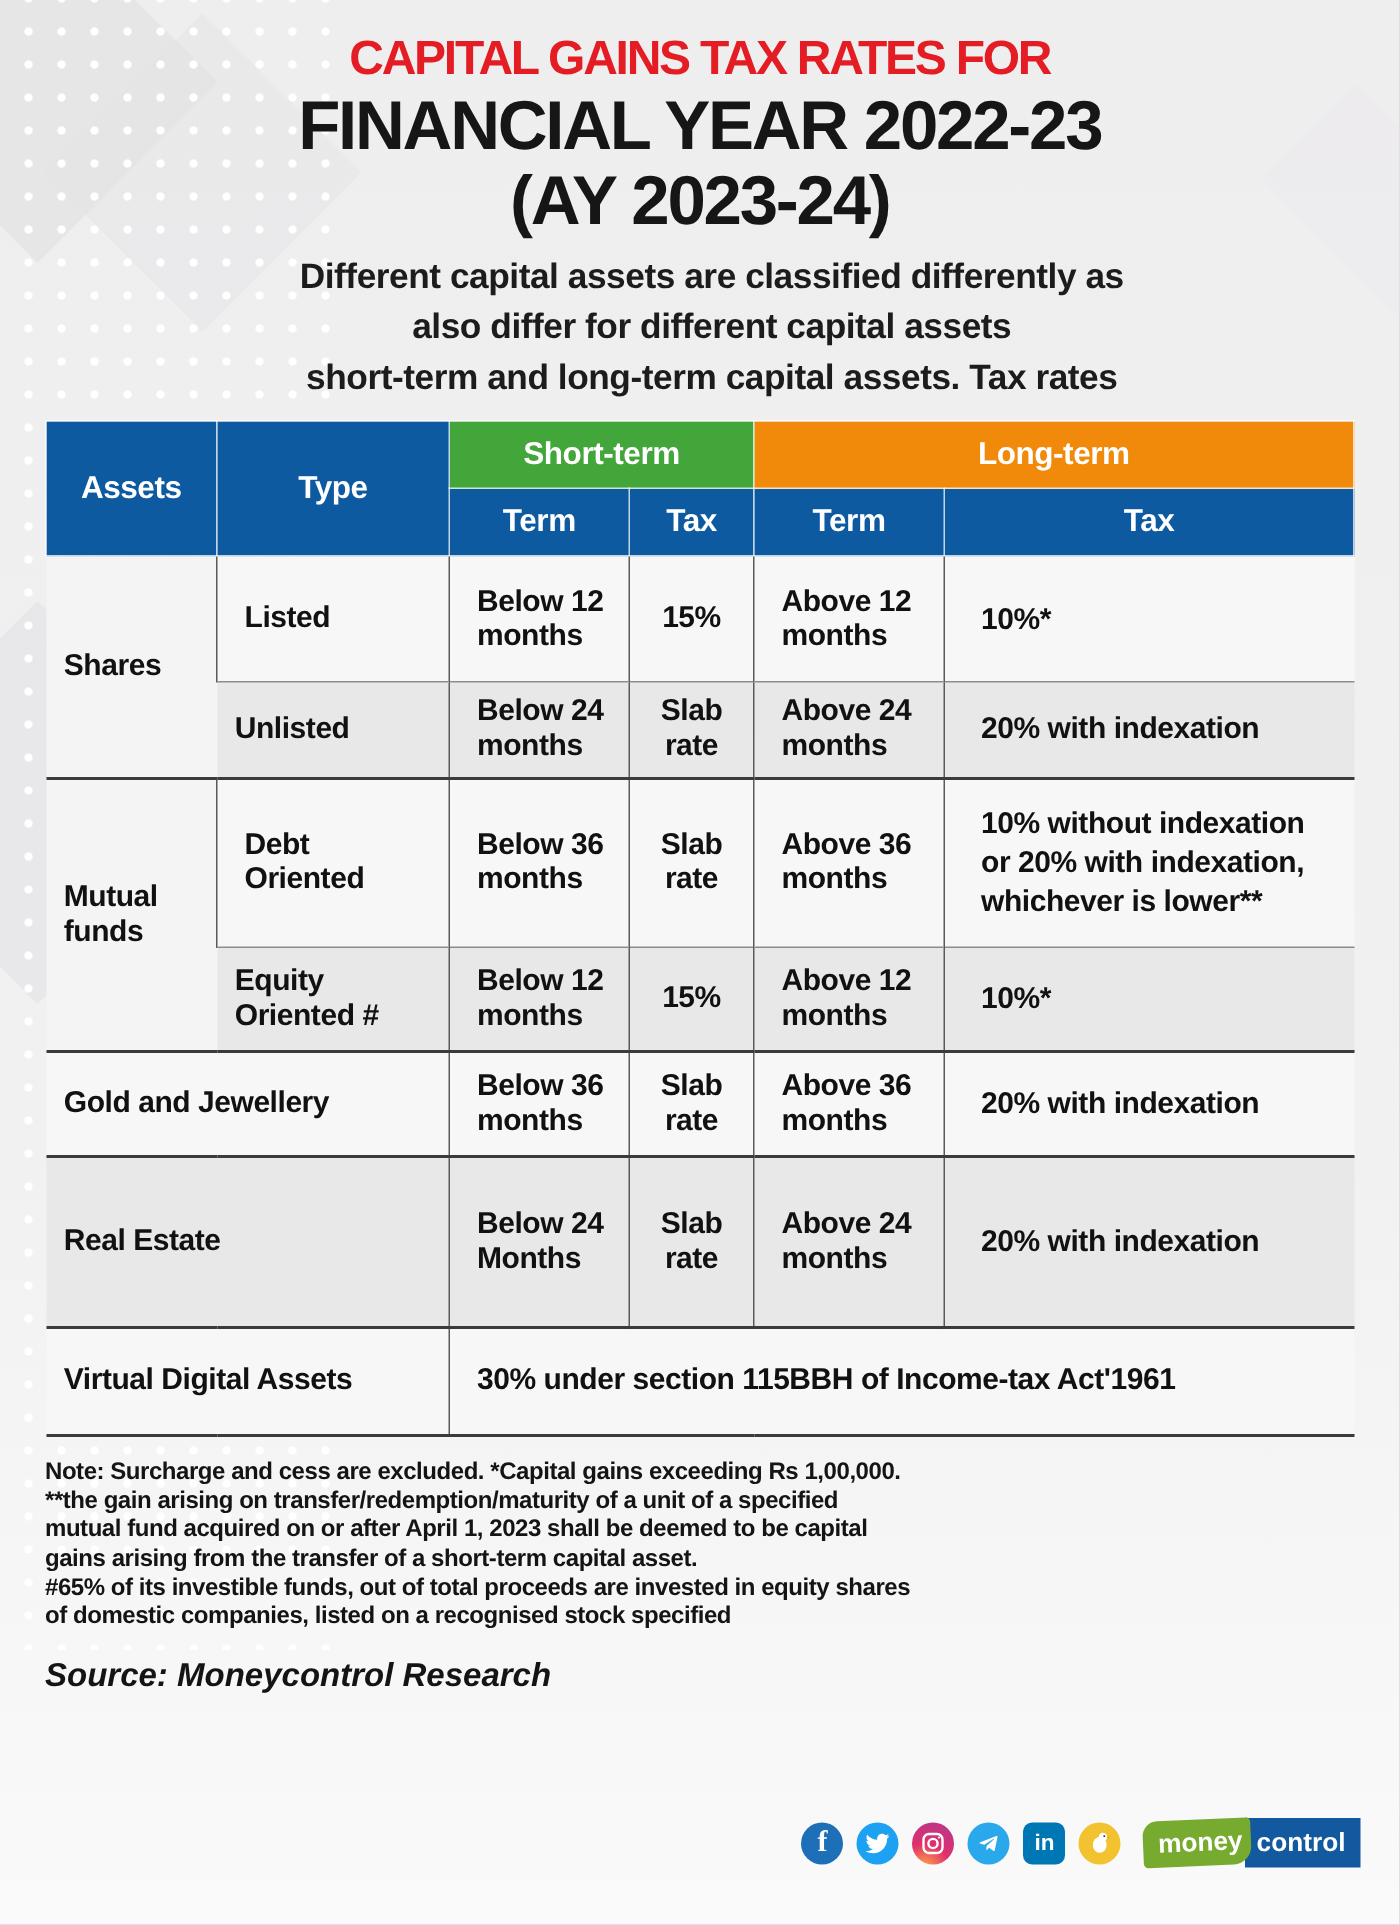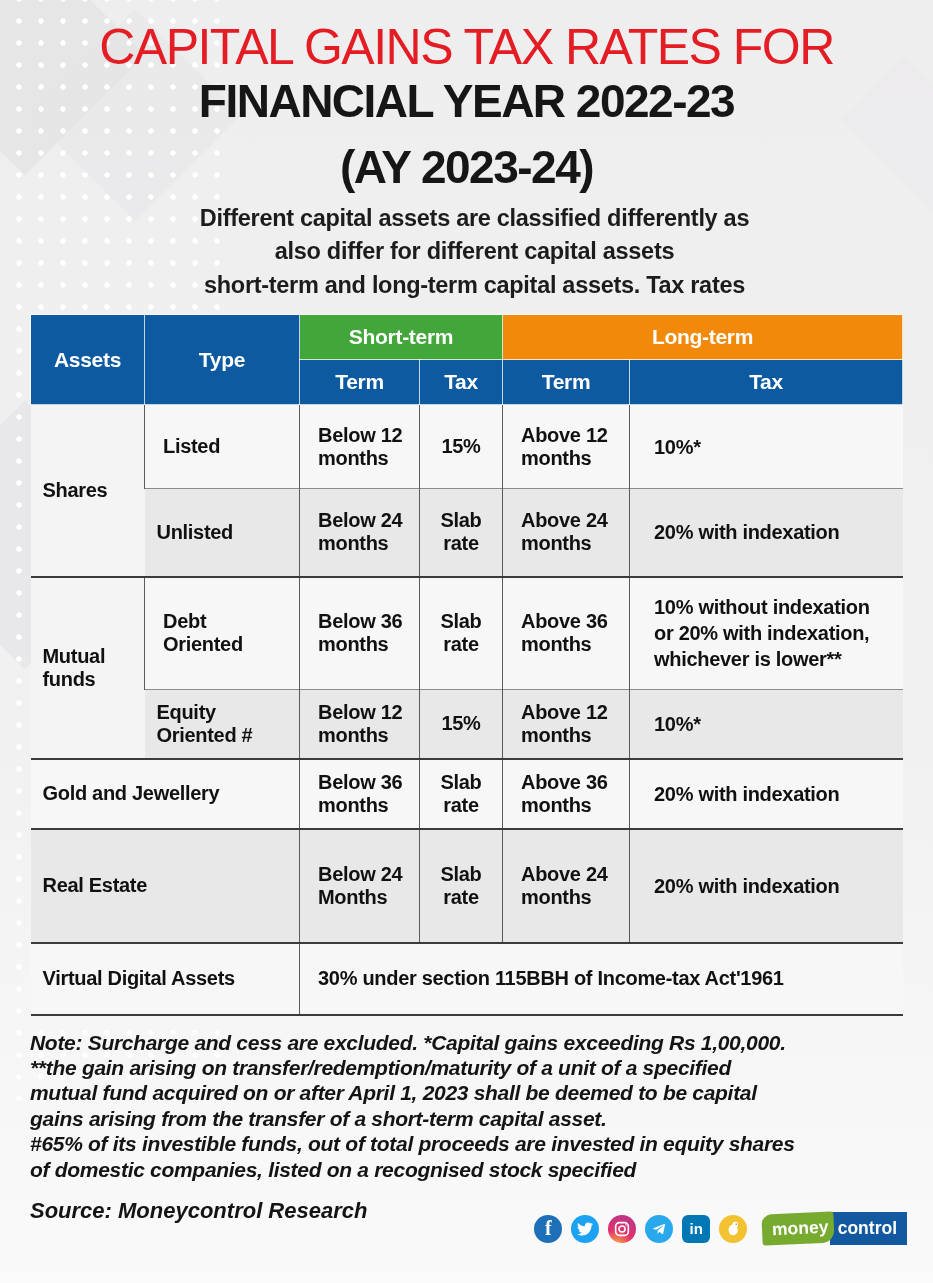--- a/index.html
+++ b/index.html
@@ -16,53 +16,53 @@
   .d3{left:-70px; top:440px; width:190px; height:190px; opacity:.7;}
   .d4{left:840px; top:120px; width:220px; height:90px; opacity:.55; background:#ebeaec;}
   .dots{
     position:absolute; left:0; top:0; width:230px; height:1100px;
     background-image:radial-gradient(circle, #ffffff 2.3px, rgba(255,255,255,0) 3.2px);
     background-size:22px 22px; background-position:8px 10px;
   }
   .content{position:relative;}
   
   .title-block{padding-top:22px; text-align:center; line-height:1.0;}
-  .t1{color:#e41d24; font-weight:normal; font-size:50px; letter-spacing:-1.5px;}
+  .t1{color:#e41d24; font-weight:bold; font-size:32px; letter-spacing:-1.5px;}
   .t2{color:#161616; font-weight:bold; font-size:46px; letter-spacing:-1.5px; margin-top:6px;}
-  .t3{color:#161616; font-weight:bold; font-size:46px; letter-spacing:-1.5px; margin-top:20px;}
+  .t3{color:#161616; font-weight:bold; font-size:46px; letter-spacing:-1.5px; margin-top:4px;}
   .subtitle{margin-top:12px; text-align:center; font-weight:bold; color:#1c1c1c;
     font-size:23.5px; line-height:1.42; letter-spacing:-0.3px;margin-left:16px;}
   
   table.cg{border-collapse:collapse; margin:12px 0 0 30px; width:872px; table-layout:fixed;
     font-size:20px; font-weight:bold; color:#111; letter-spacing:-0.3px;}
   col.c-assets{width:114px;} col.c-type{width:155px;}
   col.c-stterm{width:120px;} col.c-sttax{width:83px;}
   col.c-ltterm{width:127px;} col.c-lttax{width:273px;}
   th{font-weight:bold; color:#fff; font-size:21px;}
   .hdr-blue{background:#0d5aa0; border:1px solid rgba(255,255,255,.75);}
   .hdr-green{background:#42a63a; border:1px solid rgba(255,255,255,.75);}
   .hdr-orange{background:#f18a0a; border:1px solid rgba(255,255,255,.75);}
   tr.hrow1{height:45px;} tr.hrow2{height:45px;}
   td{vertical-align:middle; padding:6px 8px 6px 18px; border-left:1px solid #5a5a5a;}
   td:first-child{border-left:none; padding-left:12px;}
   td.center{text-align:center; padding-left:4px; padding-right:4px;}
-  tr.r-listed{height:84px;} tr.r-unlisted{height:88px;}
+  tr.r-listed{height:84px;} tr.r-unlisted{height:64px;}
   tr.r-debt{height:113px;} tr.r-equity{height:69px;}
   tr.r-gold{height:70px;} tr.r-realestate{height:114px;}
   tr.r-vda{height:72px;}
   tr.shade td{background:#e9e8e9;}
   tr.plain td{background:#f8f7f8;}
   td.asset-cell{background:#f5f4f5 !important;}
   tr.group-top td{border-top:2px solid #3b3b3b;}
   tr.sub-top td{border-top:1px solid #8c8c8c;}
   tr.last td{border-bottom:2px solid #3b3b3b;}
   td.lt-tax{padding-left:24px; padding-right:12px; line-height:1.3;}
   
-  .notes{margin:14px 0 0 30px; width:885px; font-style:italic; font-weight:bold;
-    color:#141414; font-size:21px; line-height:1.21; letter-spacing:-0.3px;}
+  .notes{margin:14px 0 0 30px; width:885px; font-weight:bold;
+    color:#141414; font-size:16px; line-height:1.21; letter-spacing:-0.3px;}
   .source{margin:16px 0 0 30px; font-style:italic; font-weight:bold; color:#141414; font-size:22px;}
   
   .footer{position:absolute; right:26px; top:1212px; display:flex; align-items:center; gap:9px;}
   .sicon{width:28px; height:28px; border-radius:50%; display:flex; align-items:center;
     justify-content:center; color:#fff; flex:0 0 auto;}
   .fb{background:#1d70b7; font-size:20px; font-weight:bold; font-family:"Liberation Serif",serif;}
   .tw{background:#1da1f2;}
   .ig{background:radial-gradient(circle at 30% 110%, #fdb040 0%, #e1306c 45%, #c13584 80%);}
   .tg{background:#29a9eb;}
   .li{background:#0077b5; border-radius:6px; font-size:15px; font-weight:bold;}

